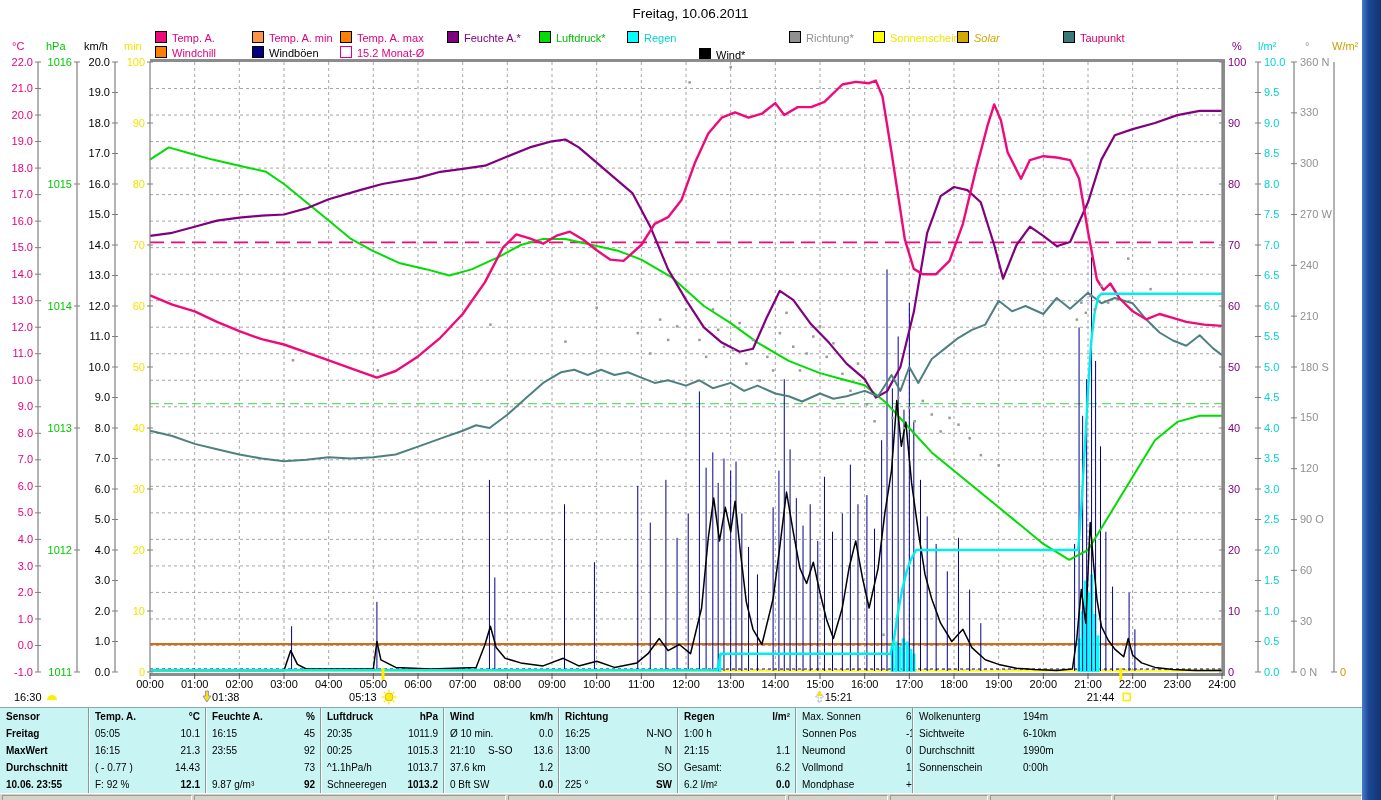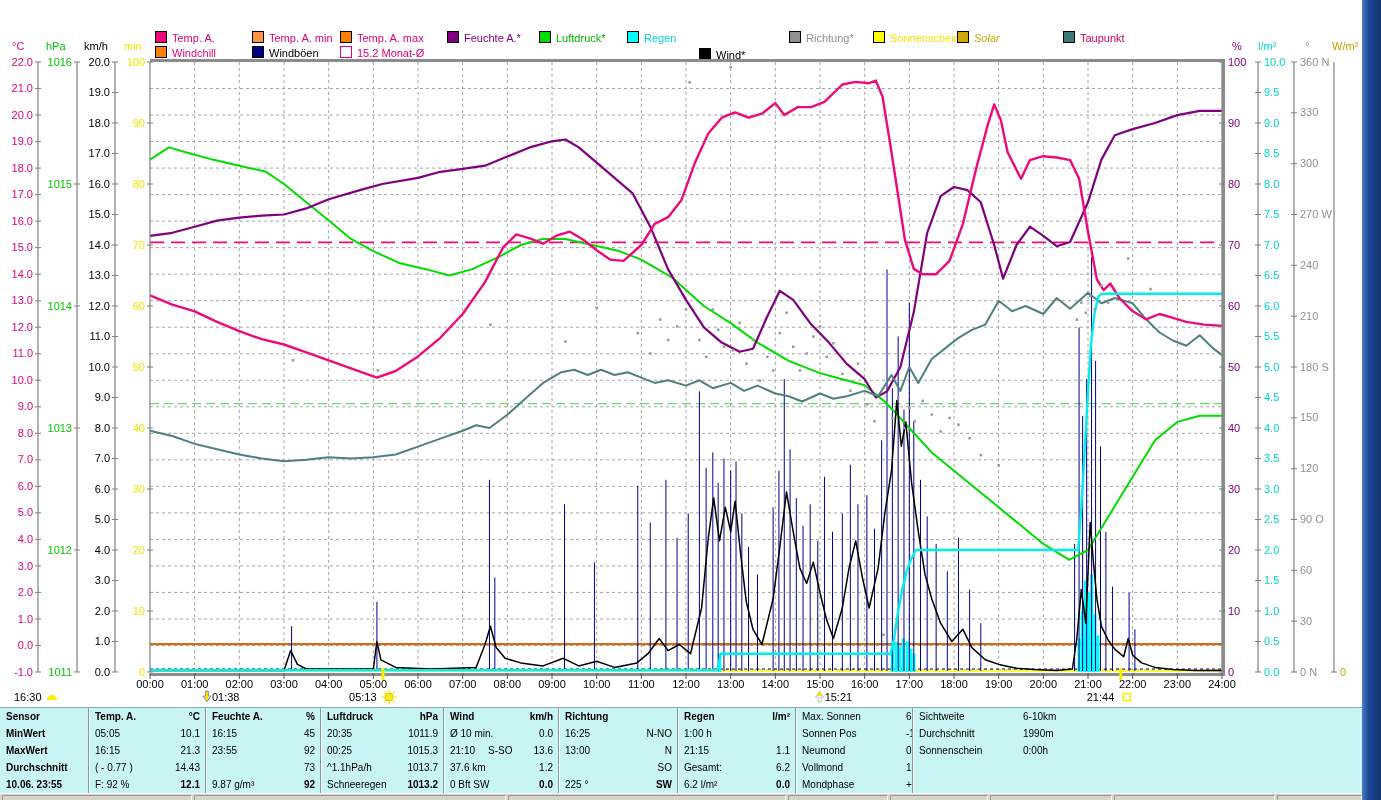--- a/index.html
+++ b/index.html
@@ -21,20 +21,21 @@
   .info .l{width:104px;}
   #statusbar{position:absolute;left:0;top:793px;width:1362px;height:7px;background:#d6d3ca;border-top:1px solid #fff;}
   #statusbar .seg{position:absolute;top:1px;height:5px;border:1px solid;border-color:#9a9a93 #fff #fff #9a9a93;}
   #edge-strip{position:absolute;right:0;top:0;width:19px;height:800px;background:linear-gradient(90deg,#4a7cc8,#1c4796 35%,#12336f);}
 </style>
 </head>
 <body>
 
 <div id="app">
   <div id="chart-panel">
+    <div id="page-title">Freitag, 10.06.2011</div>
     <div id="legend">
         <span class="leg" style="left: 155px; top: 31px;"><span class="box" style="background: rgb(238, 10, 123);"></span><span class="lbl" style="color: rgb(228, 0, 124);">Temp. A.</span></span>
         <span class="leg" style="left: 252px; top: 31px;"><span class="box" style="background: rgb(255, 147, 70);"></span><span class="lbl" style="color: rgb(228, 0, 124);">Temp. A. min</span></span>
         <span class="leg" style="left: 340px; top: 31px;"><span class="box" style="background: rgb(255, 128, 0);"></span><span class="lbl" style="color: rgb(228, 0, 124);">Temp. A. max</span></span>
         <span class="leg" style="left: 447px; top: 31px;"><span class="box" style="background: rgb(128, 0, 128);"></span><span class="lbl" style="color: rgb(128, 0, 128);">Feuchte A.*</span></span>
         <span class="leg" style="left: 539px; top: 31px;"><span class="box" style="background: rgb(0, 221, 0);"></span><span class="lbl" style="color: rgb(0, 187, 0);">Luftdruck*</span></span>
         <span class="leg" style="left: 627px; top: 31px;"><span class="box" style="background: rgb(0, 255, 255);"></span><span class="lbl" style="color: rgb(0, 213, 213);">Regen</span></span>
         <span class="leg" style="left: 699px; top: 48px;"><span class="box" style="background: rgb(0, 0, 0);"></span><span class="lbl" style="color: rgb(0, 0, 0);">Wind*</span></span>
         <span class="leg" style="left: 789px; top: 31px;"><span class="box" style="background: rgb(144, 144, 144);"></span><span class="lbl" style="color: rgb(144, 144, 144);">Richtung*</span></span>
         <span class="leg" style="left: 873px; top: 31px;"><span class="box" style="background: rgb(255, 255, 0);"></span><span class="lbl" style="color: rgb(242, 229, 0);">Sonnenschein</span></span>
@@ -590,21 +591,21 @@
           </g>
         </g>
       </svg>
   </div>
   <div id="stats">
       <div class="tcol " style="left: 0px; width: 88px;">
         <div class="trow hdr">
           <span class="l b">Sensor</span>
         </div>
         <div class="trow">
-          <span class="l b">MinWert</span>
+          <span class="l b">Freitag</span>
         </div>
         <div class="trow">
           <span class="l b">MaxWert</span>
         </div>
         <div class="trow">
           <span class="l b">Durchschnitt</span>
         </div>
         <div class="trow">
           <span class="l b">10.06. 23:55</span>
         </div>
@@ -761,20 +762,24 @@
         <div class="trow">
           <span class="l">Vollmond</span>
           <span>15.06.11</span>
         </div>
         <div class="trow">
           <span class="l">Mondphase</span>
           <span>+ 71%</span>
         </div>
       </div>
       <div class="tcol sep info" style="left: 912px; width: 450px;">
+        <div class="trow">
+          <span class="l">Wolkenunterg</span>
+          <span>194m</span>
+        </div>
         <div class="trow">
           <span class="l">Sichtweite</span>
           <span>6-10km</span>
         </div>
         <div class="trow">
           <span class="l">Durchschnitt</span>
           <span>1990m</span>
         </div>
         <div class="trow">
           <span class="l">Sonnenschein</span>

